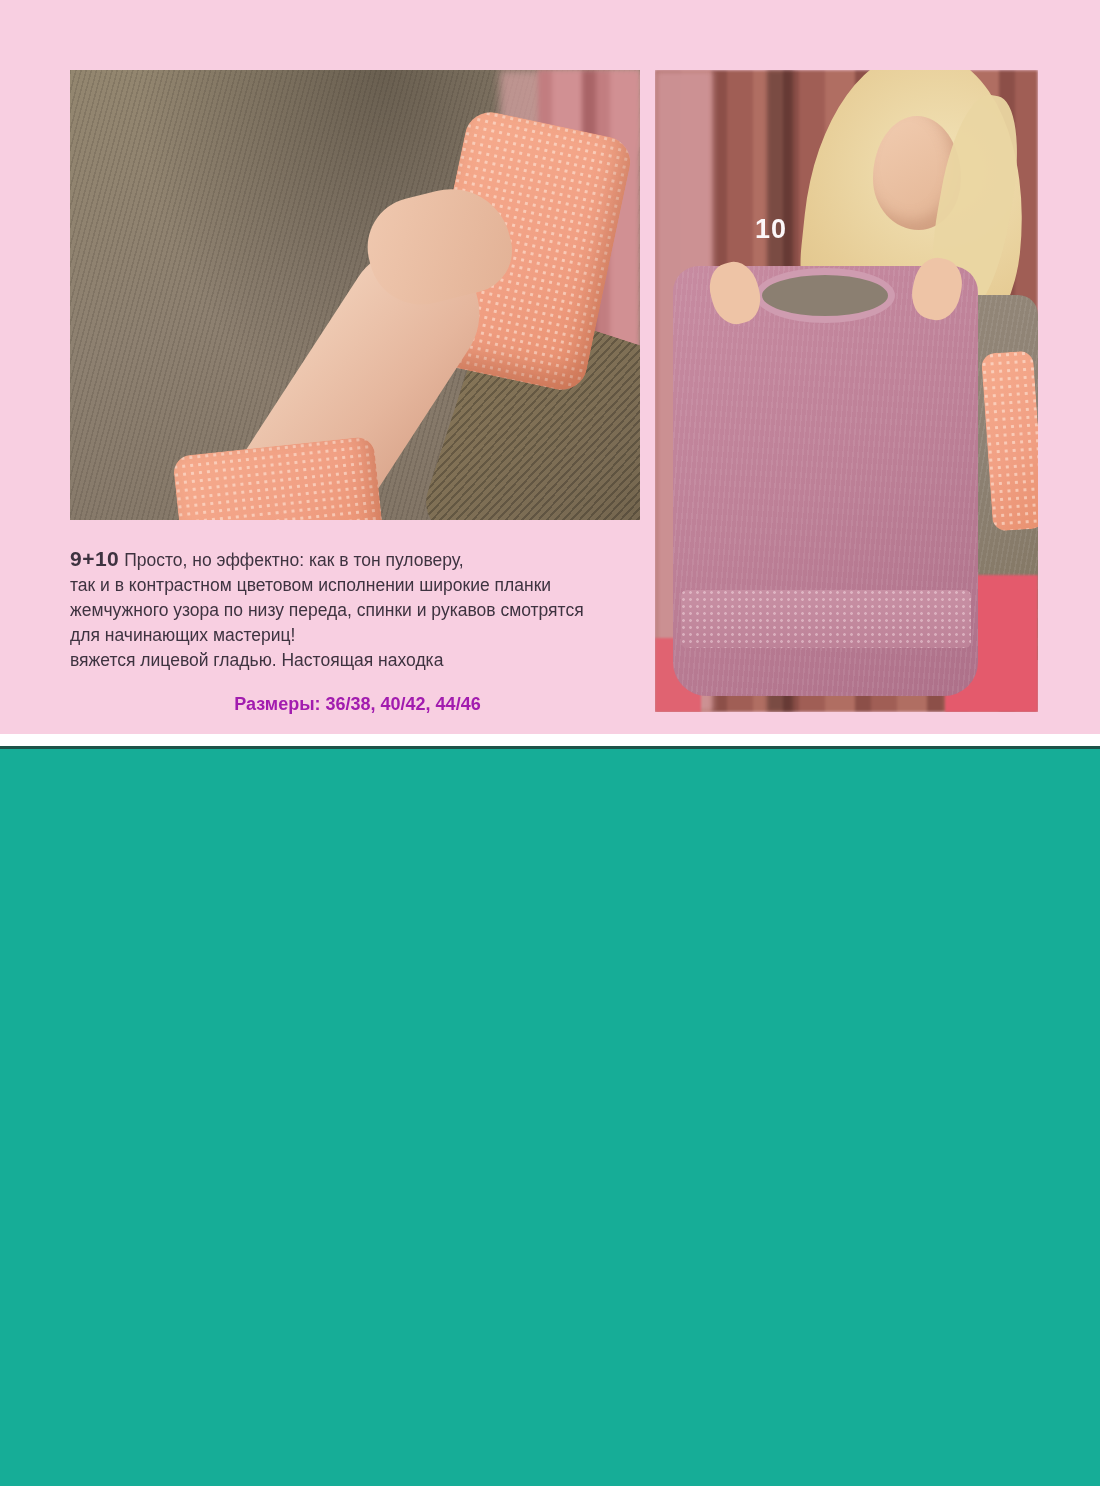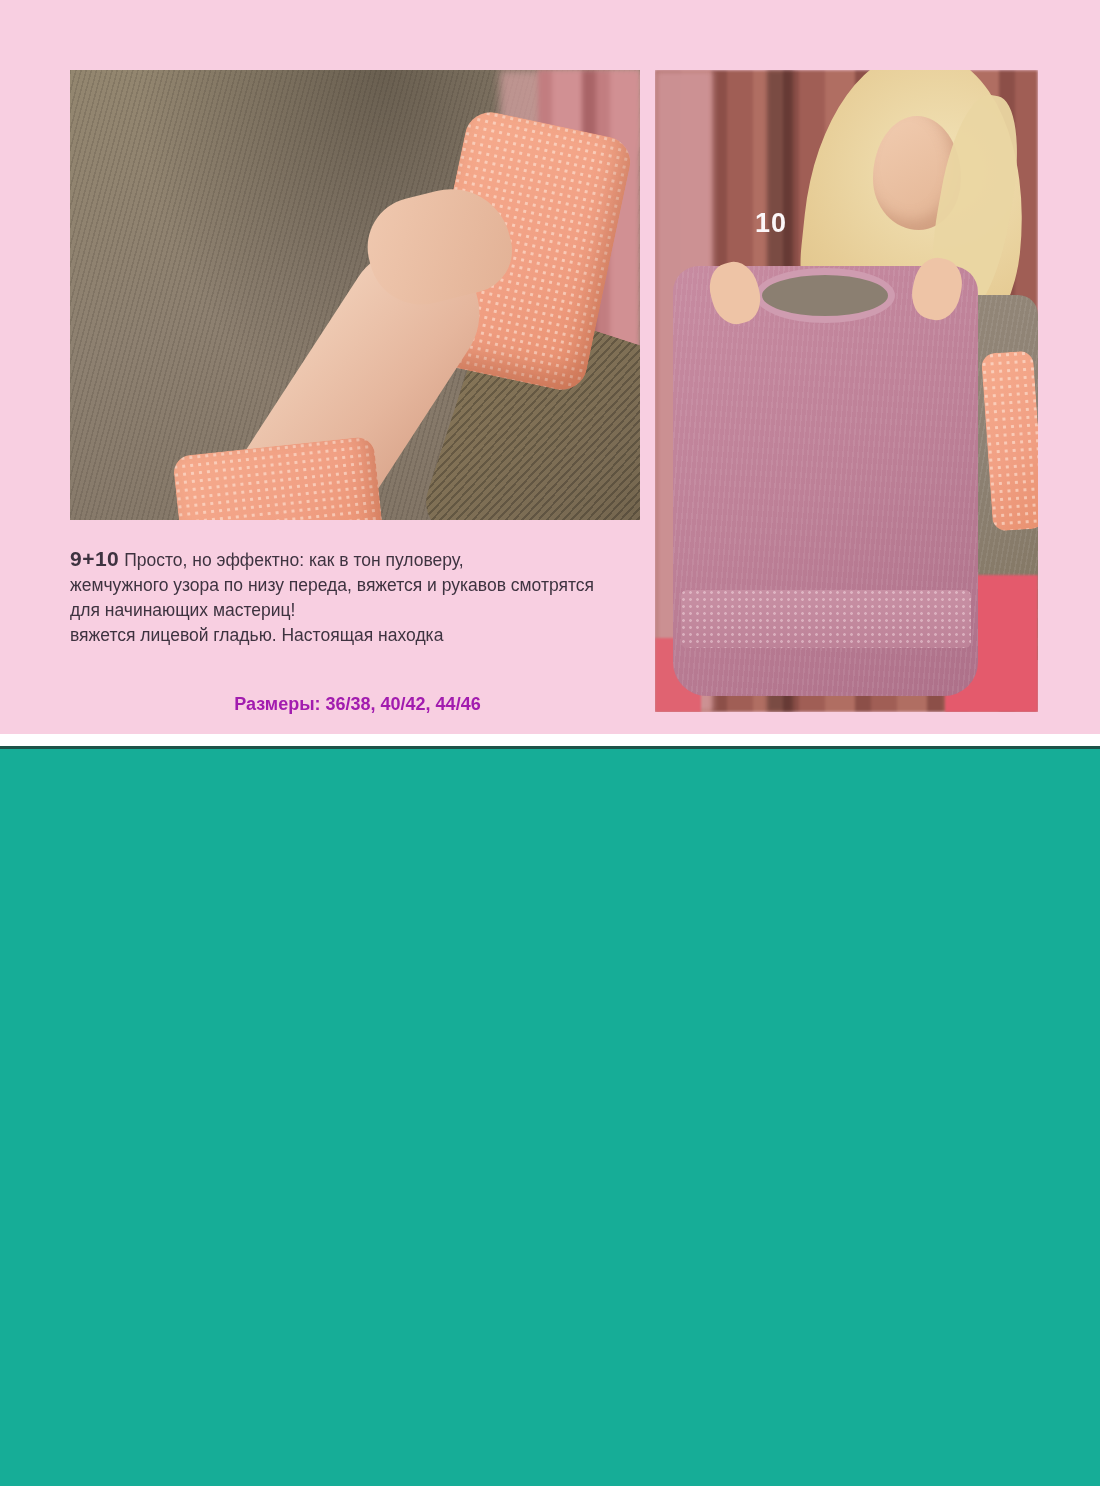--- a/index.html
+++ b/index.html
@@ -74,21 +74,21 @@
   .pr-neck { position:absolute; left:100px; top:198px; width:140px; height:55px; border-radius:50%;
     background:#8b7f71; border:7px solid #cf9cb0; }
   .pr-hem { position:absolute; left:26px; top:520px; width:290px; height:58px; border-radius:6px;
     background-image:
       radial-gradient(circle at 2.5px 2.5px, rgba(255,235,240,.4) 1.3px, rgba(0,0,0,0) 1.5px),
       linear-gradient(180deg,#c890a4,#bd8298);
     background-size:7px 7px, cover; }
   .pr-hand { position:absolute; width:48px; height:62px; border-radius:45%; background:#eec4a6; }
   .pr-hand-left  { left:56px;  top:192px; transform:rotate(-15deg); }
   .pr-hand-right { left:258px; top:188px; transform:rotate(12deg); }
-  .photo-number { position:absolute; left:100px; top:138px; color:#fbf6f8;
+  .photo-number { position:absolute; left:100px; top:144px; color:#fbf6f8;
     font-size:27px; font-weight:bold; letter-spacing:1px; }
 
   
   .caption { position:absolute; left:70px; top:546px; width:575px; text-align:left;
     color:#3e3340; font-size:17.5px; line-height:25px; }
   .caption .cap-line { white-space:nowrap; }
   .caption .cap-num { font-weight:bold; font-size:21px; letter-spacing:.5px; }
   .sizes { position:absolute; left:70px; top:694px; width:575px; text-align:center;
     color:#a21caf; font-size:18px; font-weight:bold; }
 
@@ -130,21 +130,22 @@
     <div class="pr-sweater"></div>
     <div class="pr-neck"></div>
     <div class="pr-hem"></div>
     <div class="pr-hand pr-hand-left"></div>
     <div class="pr-hand pr-hand-right"></div>
     <div class="photo-number">10</div>
   </div>
 
   <div class="caption">
     <div class="cap-line"><span class="cap-num">9+10</span> <span>Просто, но эффектно: как в тон пуловеру,</span></div>
-    <div class="cap-line">жемчужного узора по низу переда, вяжется и рукавов смотрятся</div>
+    <div class="cap-line">так и в контрастном цветовом исполнении широкие планки</div>
+    <div class="cap-line">жемчужного узора по низу переда, спинки и рукавов смотрятся</div>
     <div class="cap-line">для начинающих мастериц!</div>
     <div class="cap-line">вяжется лицевой гладью. Настоящая находка</div>
   </div>
   <div class="sizes">Размеры: 36/38, 40/42, 44/46</div>
 </div>
 
 <div class="white-strip"></div>
 <div class="divider-line"></div>
 
 <div class="teal-section">

